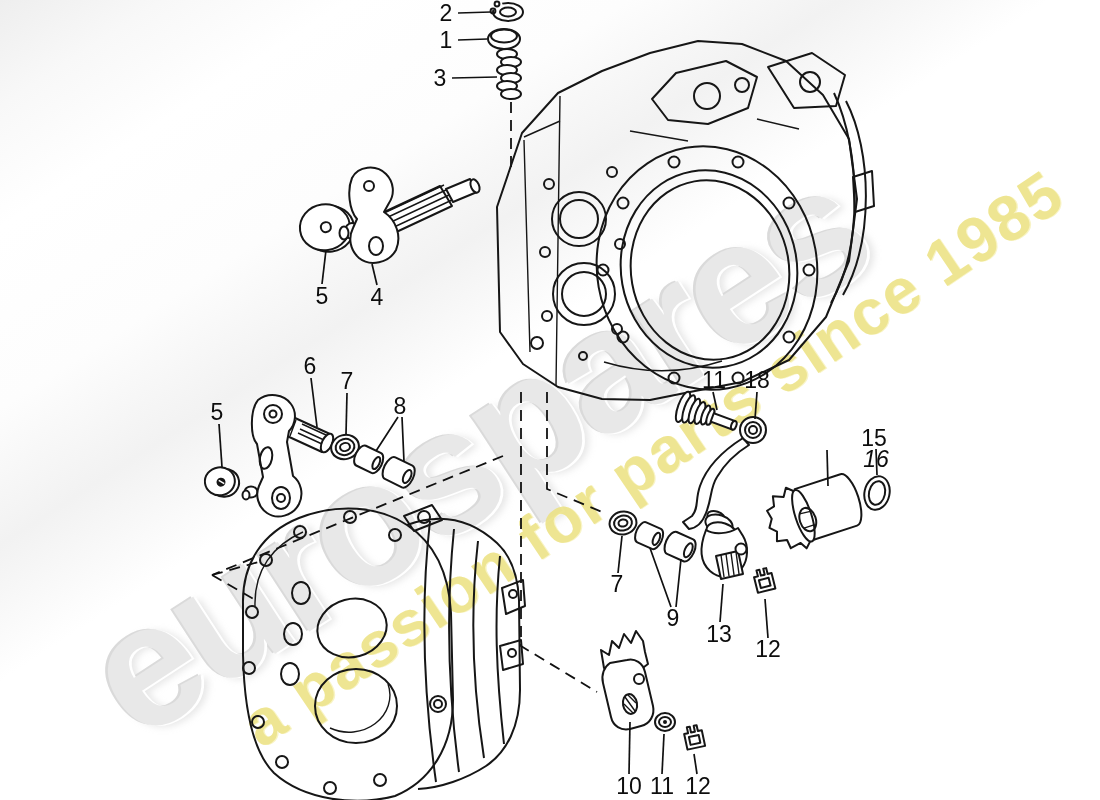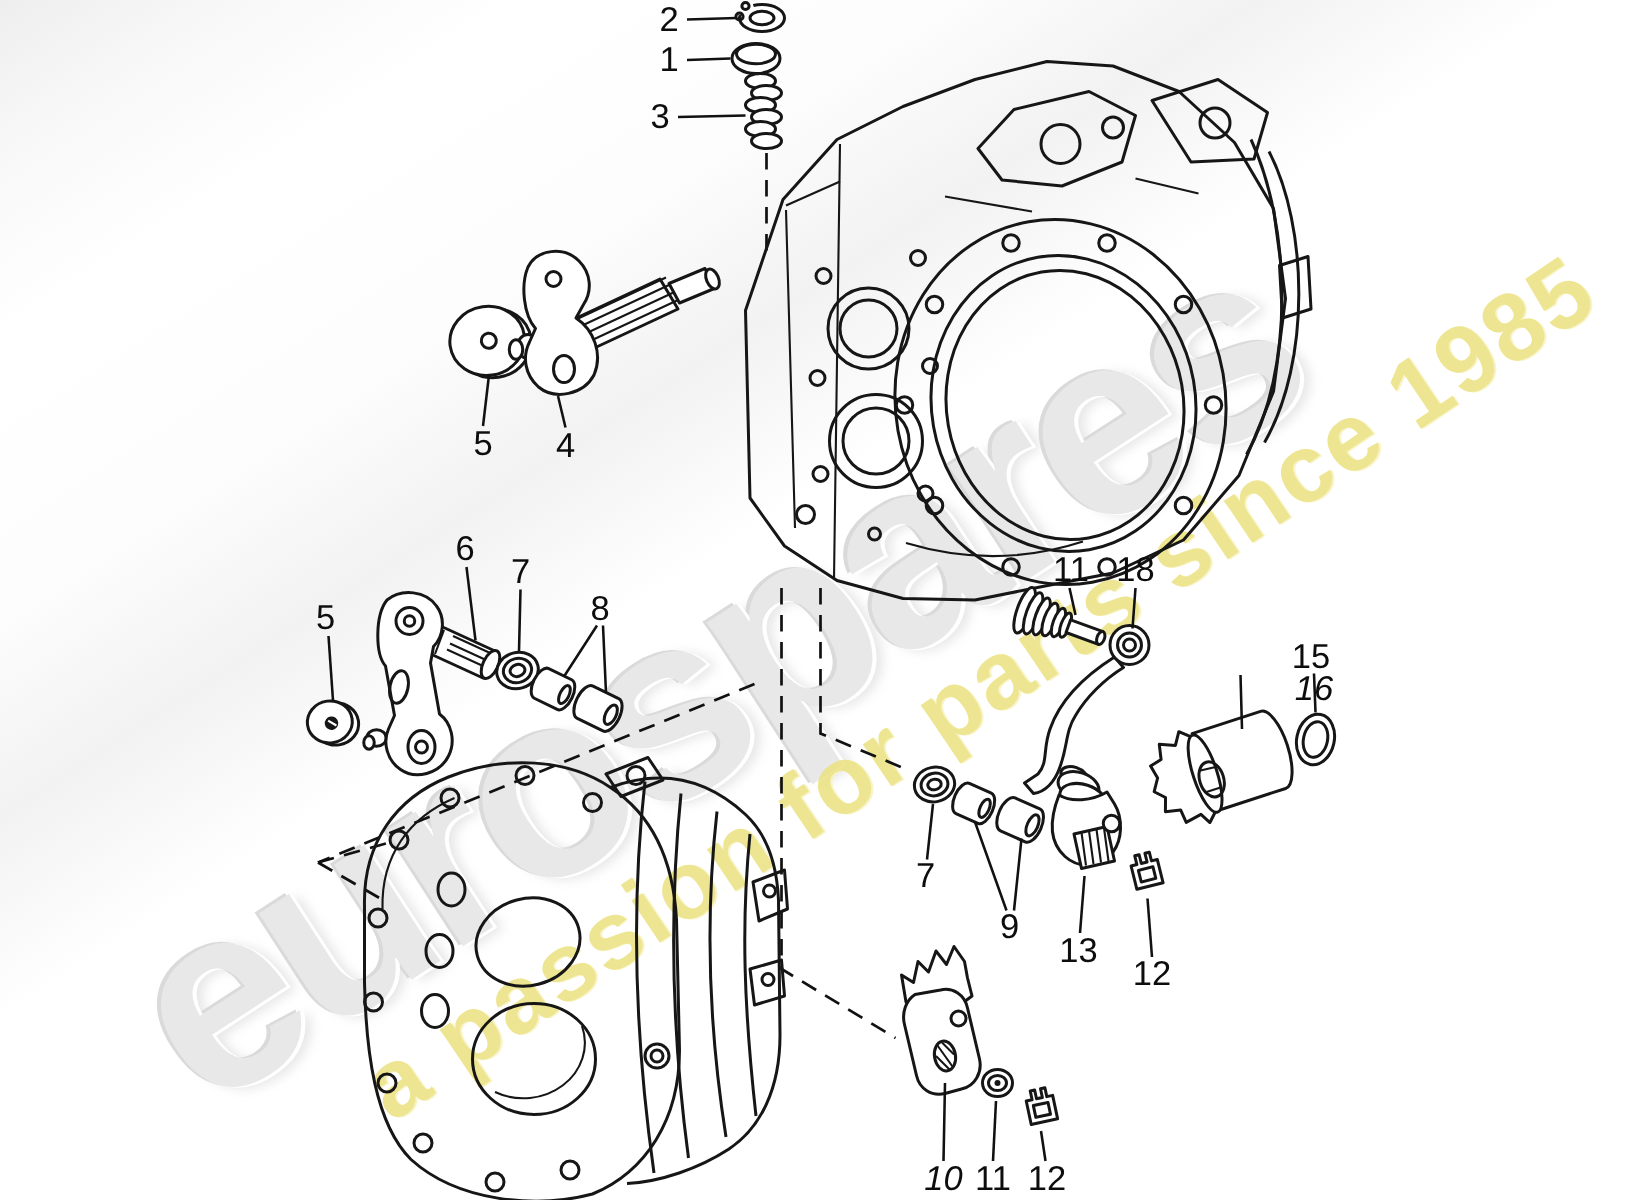--- a/index.html
+++ b/index.html
@@ -324,18 +324,18 @@
       <div class="callout" style="left: 400px; top: 406px;">8</div>
       <div class="callout" style="left: 217px; top: 412px;">5</div>
       <div class="callout" style="left: 714px; top: 380px;">11</div>
       <div class="callout" style="left: 757px; top: 380px;">18</div>
       <div class="callout" style="left: 874px; top: 438px;">15</div>
       <div class="callout" style="left: 876px; top: 459px; font-style: italic;">16</div>
       <div class="callout" style="left: 617px; top: 584px;">7</div>
       <div class="callout" style="left: 673px; top: 618px;">9</div>
       <div class="callout" style="left: 719px; top: 634px;">13</div>
       <div class="callout" style="left: 768px; top: 649px;">12</div>
-      <div class="callout" style="left: 629px; top: 786px; font-style: italic;">10</div>
+      <div class="callout" style="left: 629px; top: 786px;">10</div>
       <div class="callout" style="left: 662px; top: 786px; text-align: center;">11</div>
       <div class="callout" style="left: 698px; top: 786px;">12</div>
     </div>
 
 </div>
 
 </body></html>

